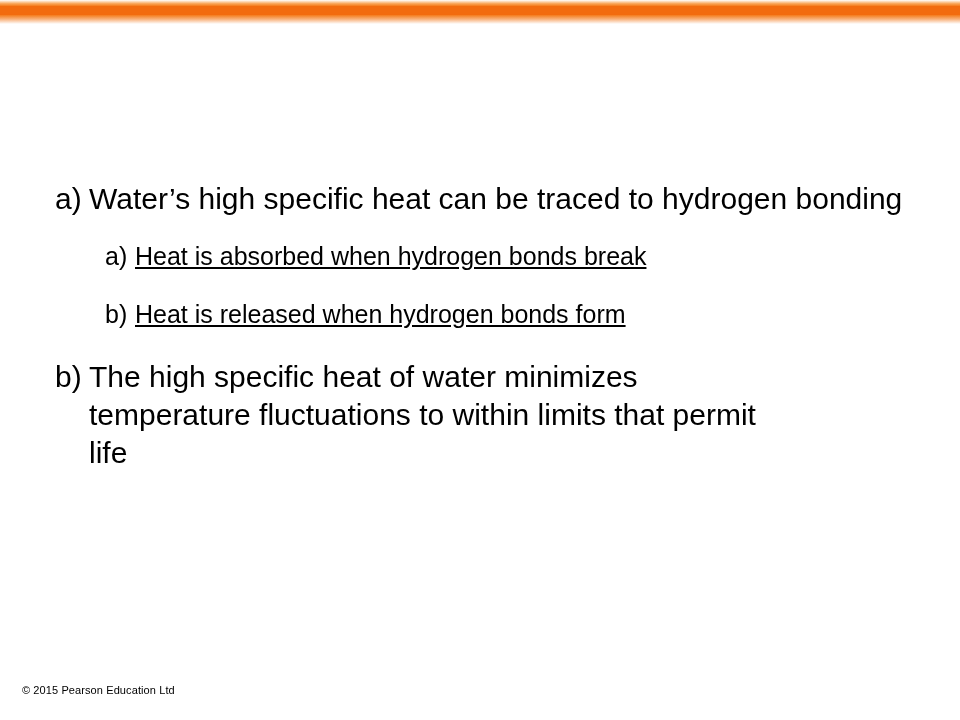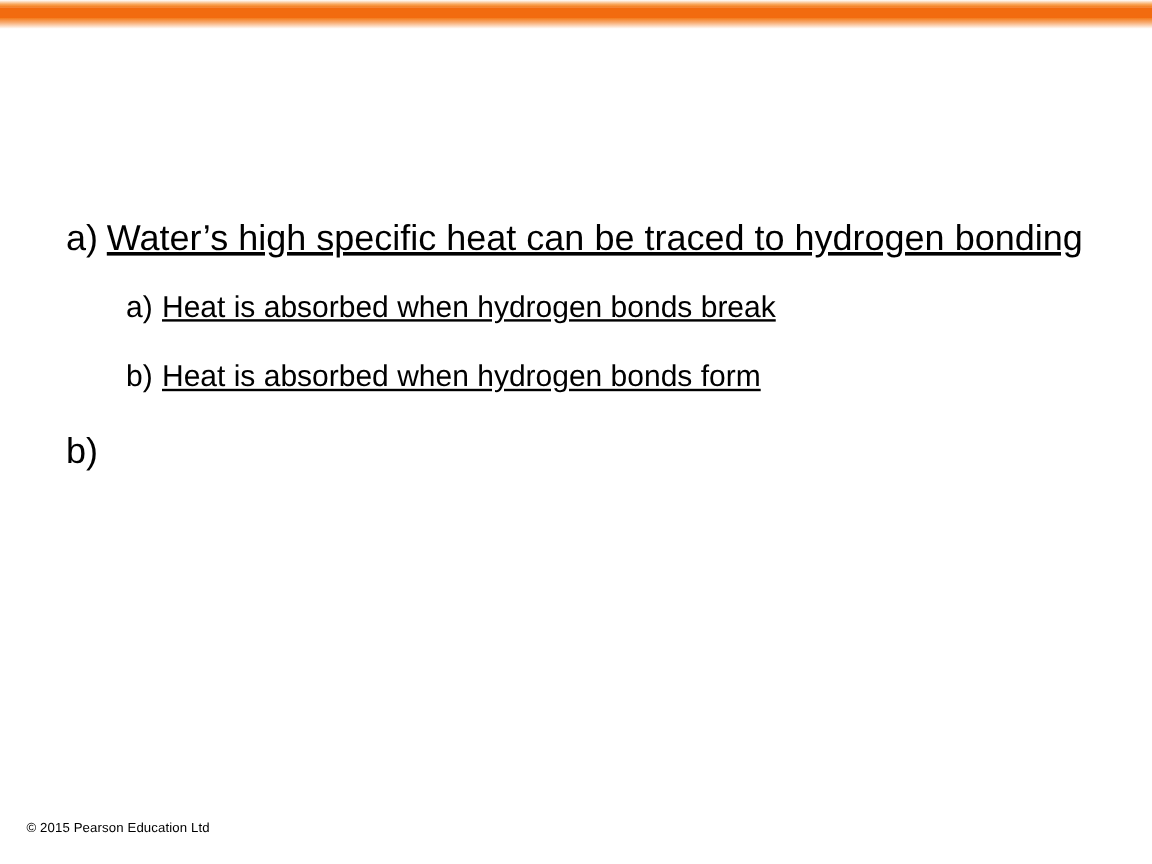--- a/index.html
+++ b/index.html
@@ -69,21 +69,20 @@
     color: #000000;
     margin-bottom: 8px;
   }
   .level1 .marker {
     width: 34px;
     flex: 0 0 34px;
     white-space: nowrap;
   }
   .level1 .body {
     flex: 1 1 auto;
-    text-decoration: underline;
   }
   .level1.second {
     margin-top: 28px;
   }
   .level1.second .body {
     max-width: 690px;
   }
 
   .sublist {
     margin-top: 22px;
@@ -136,25 +135,26 @@
       <span class="body">Water’s high specific heat can be traced to hydrogen bonding</span>
     </div>
 
     <div class="sublist">
       <div class="level2">
         <span class="marker">a)</span>
         <span class="body">Heat is absorbed when hydrogen bonds break</span>
       </div>
       <div class="level2">
         <span class="marker">b)</span>
-        <span class="body">Heat is absorbed when hydrogen bonds form</span>
+        <span class="body">Heat is released when hydrogen bonds form</span>
       </div>
     </div>
 
     <div class="level1 second">
       <span class="marker">b)</span>
+      <span class="body">The high specific heat of water minimizes temperature fluctuations to within limits that permit life</span>
     </div>
 
   </div>
 
   <div class="footer">© 2015 Pearson Education Ltd</div>
 
 </div>
 
 </body></html>

